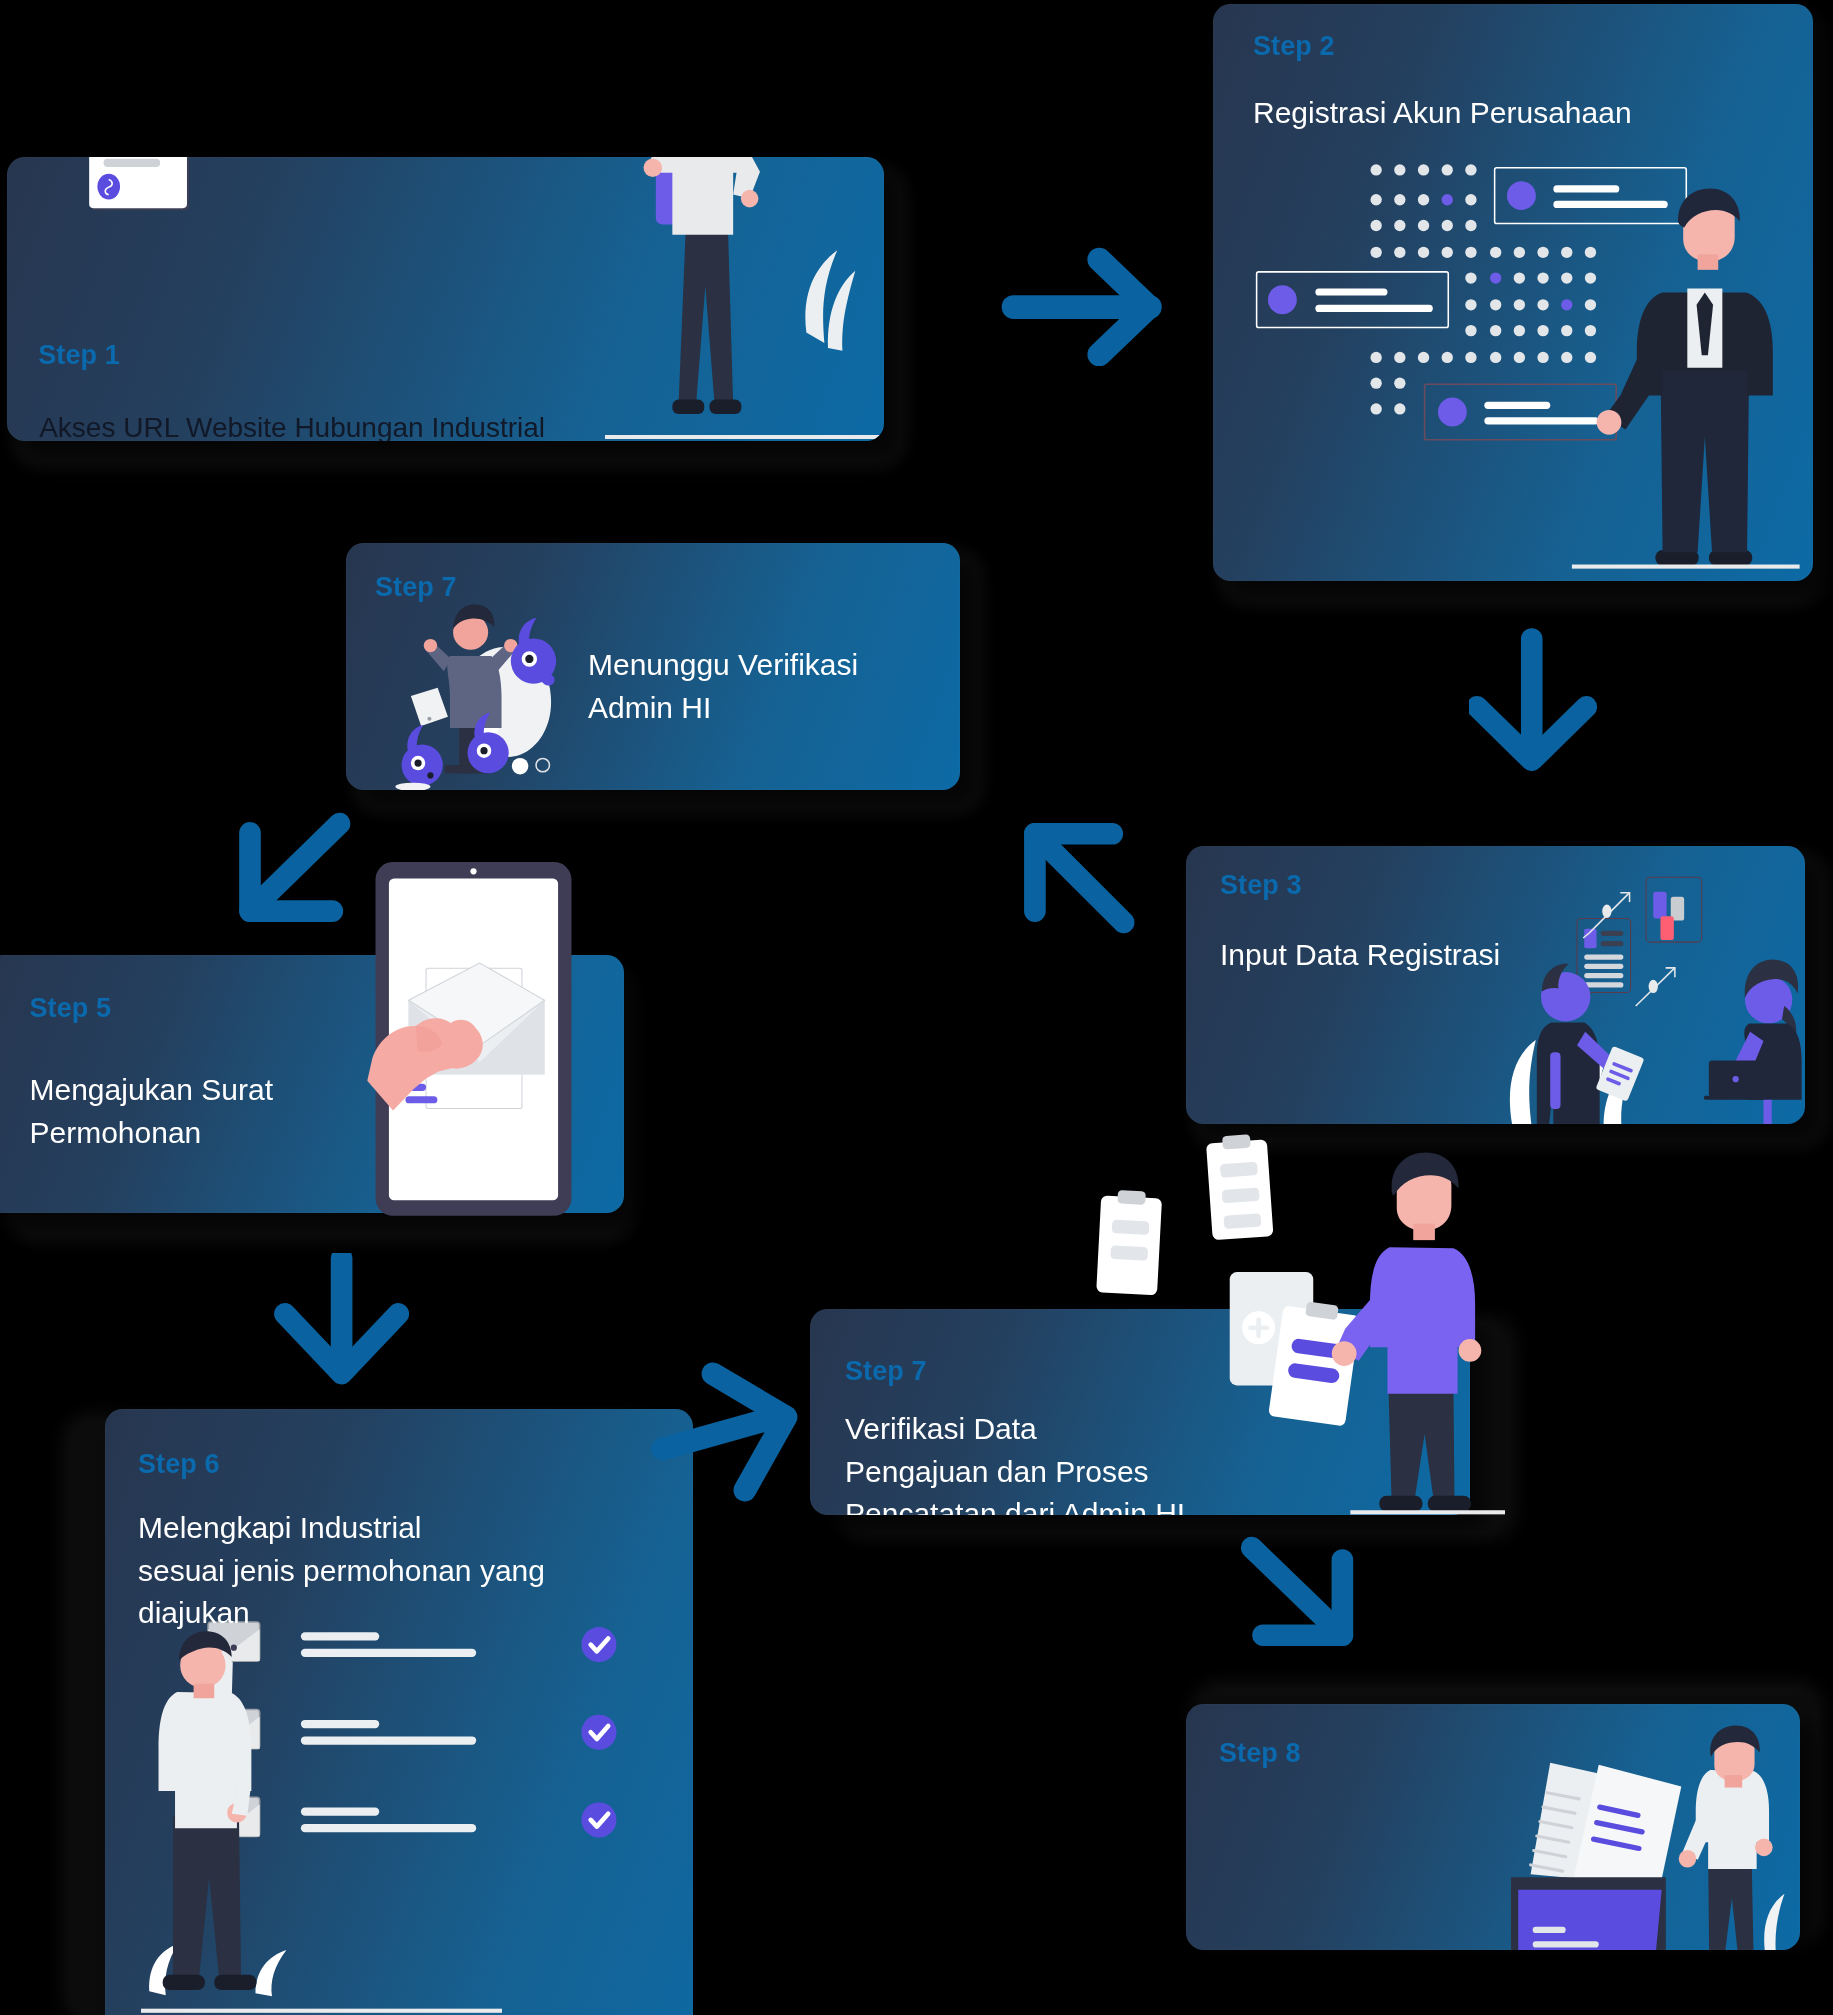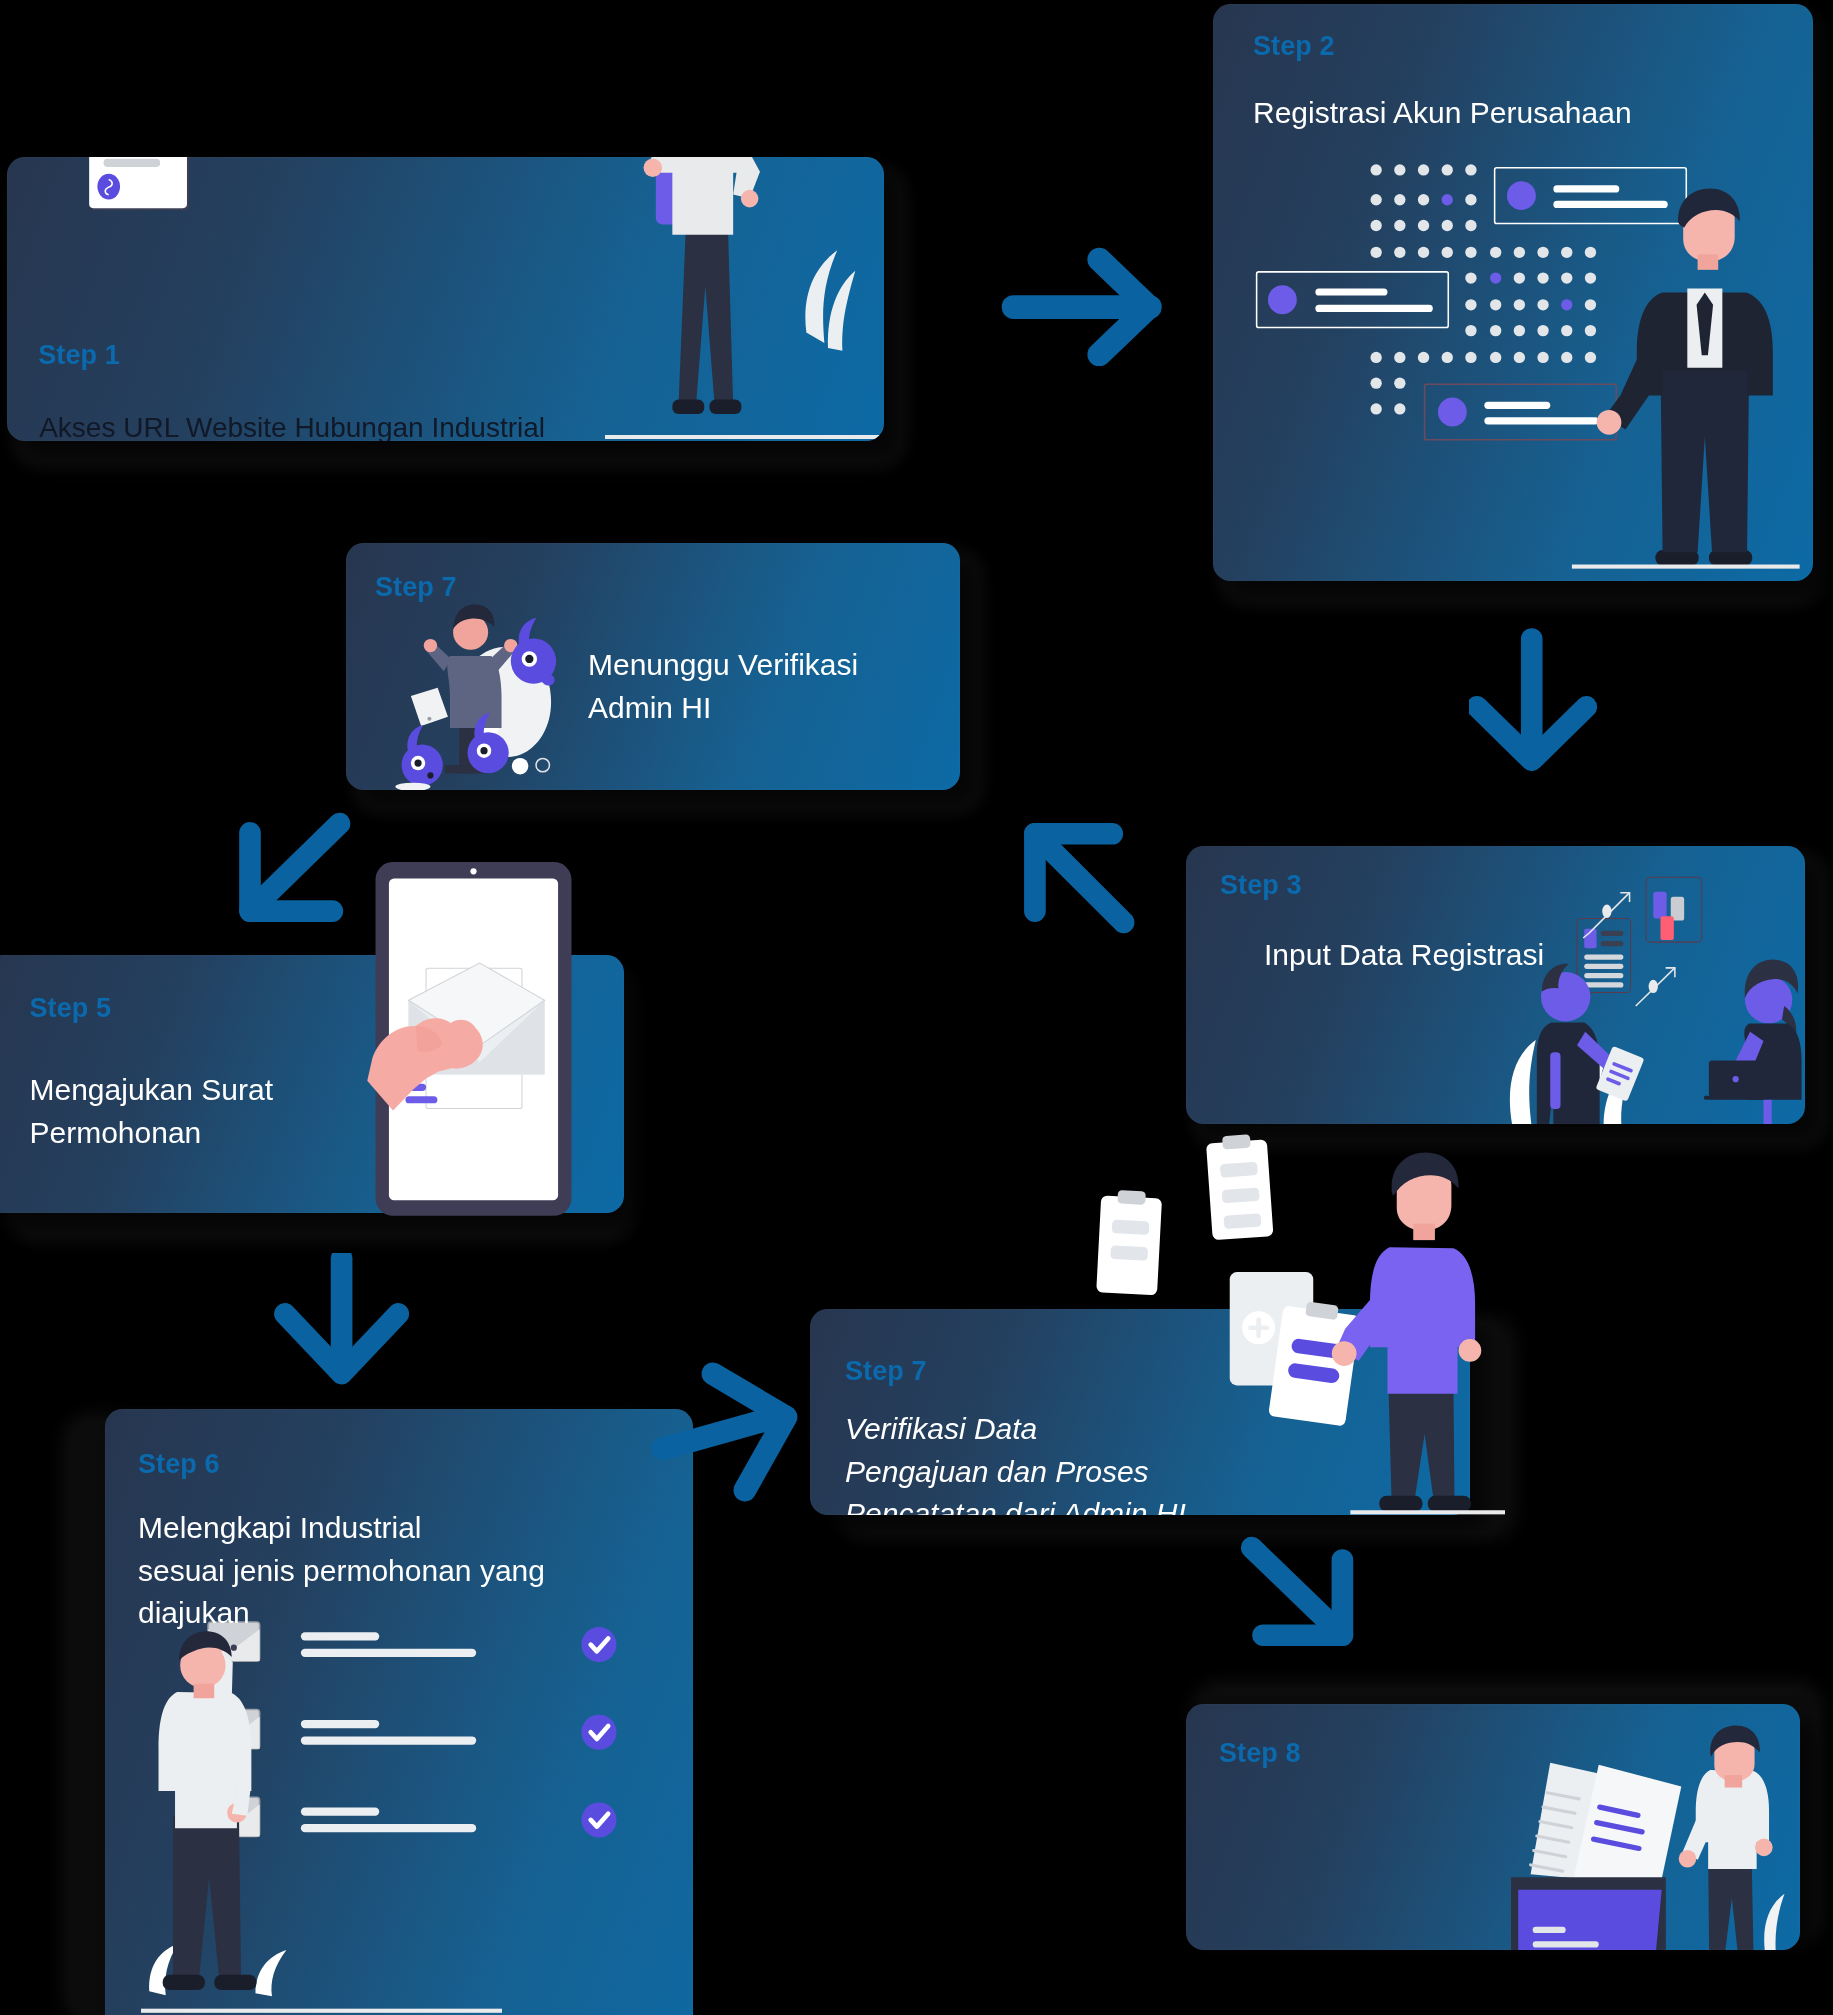--- a/index.html
+++ b/index.html
@@ -315,21 +315,21 @@
           <path d="M534 300 L506 356 L538 372 L560 318 Z" fill="#6c5ce7"></path>
           <rect x="454" y="356" width="104" height="70" rx="6" fill="#21273a"></rect>
           <circle cx="506" cy="392" r="6" fill="#6c5ce7"></circle>
           <rect x="444" y="424" width="128" height="8" rx="4" fill="#21273a"></rect>
           <rect x="560" y="432" width="16" height="68" fill="#6c5ce7"></rect>
           <rect x="528" y="492" width="80" height="10" rx="5" fill="#21273a"></rect>
         </g>
       </svg>
     </div>
     <div class="step-label" style="left:34px;top:24px;font-size:27px;">Step 3</div>
-    <div class="card-title" style="left:34px;top:88px;width:464px;font-size:30px;margin-left:44px;">Input Data Registrasi</div>
+    <div class="card-title" style="left:34px;top:88px;width:464px;font-size:30px;">Input Data Registrasi</div>
   </div>
 
   <div class="arrow" style="left:1005px;top:810px;width:165px;height:129px;">
     <svg width="165" height="129" viewBox="0 0 320 250">
       <g stroke="#0a63a0" stroke-width="42" stroke-linecap="round" stroke-linejoin="round" fill="none">
         <line x1="58" y1="46" x2="230" y2="218"></line>
         <polyline points="58,196 58,46 208,46"></polyline>
       </g>
     </svg>
   </div>
@@ -511,21 +511,21 @@
       <g stroke="#0a63a0" stroke-width="44" stroke-linecap="round" stroke-linejoin="round" fill="none">
         <line x1="30" y1="196" x2="252" y2="134"></line>
         <polyline points="128,50 270,134 190,276"></polyline>
       </g>
     </svg>
   </div>
 
   <div class="card-shadow" style="left:846px;top:1325px;width:660px;height:206px;"></div>
   <div class="card" style="left:810px;top:1309px;width:660px;height:206px;">
     <div class="step-label" style="left:35px;top:47px;font-size:27px;">Step 7</div>
-    <div class="card-title" style="left:35px;top:99px;width:464px;font-size:30px;font-style:italic;">Verifikasi Data
+    <div class="card-title" style="left:35px;top:99px;width:464px;font-size:30px;">Verifikasi Data
 Pengajuan dan Proses
 Pencatatan dari Admin HI</div>
   </div>
 
   <div class="ill" style="left:1072px;top:1145px;width:433px;height:382px;">
     <svg width="433" height="382" viewBox="0 0 840 740">
 
       <g transform="rotate(-4 330 80)">
         <rect x="266" y="-8" width="118" height="188" rx="12" fill="#ffffff"></rect>
         <rect x="298" y="-20" width="54" height="26" rx="8" fill="#cfd3d8"></rect>

